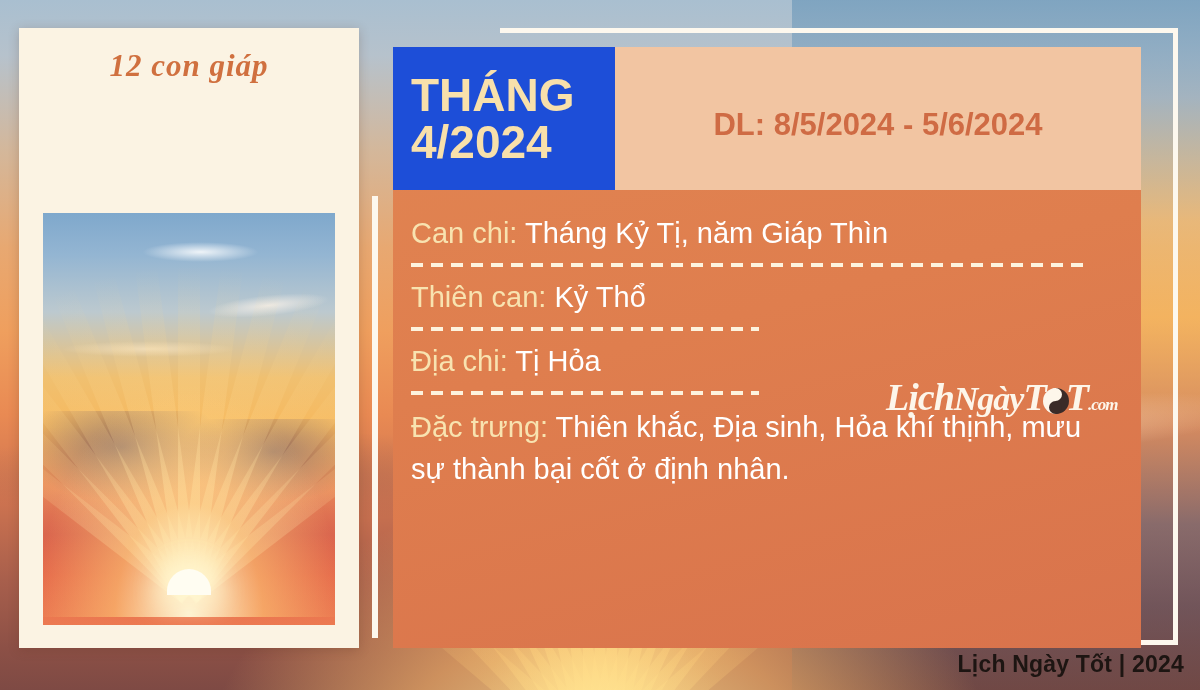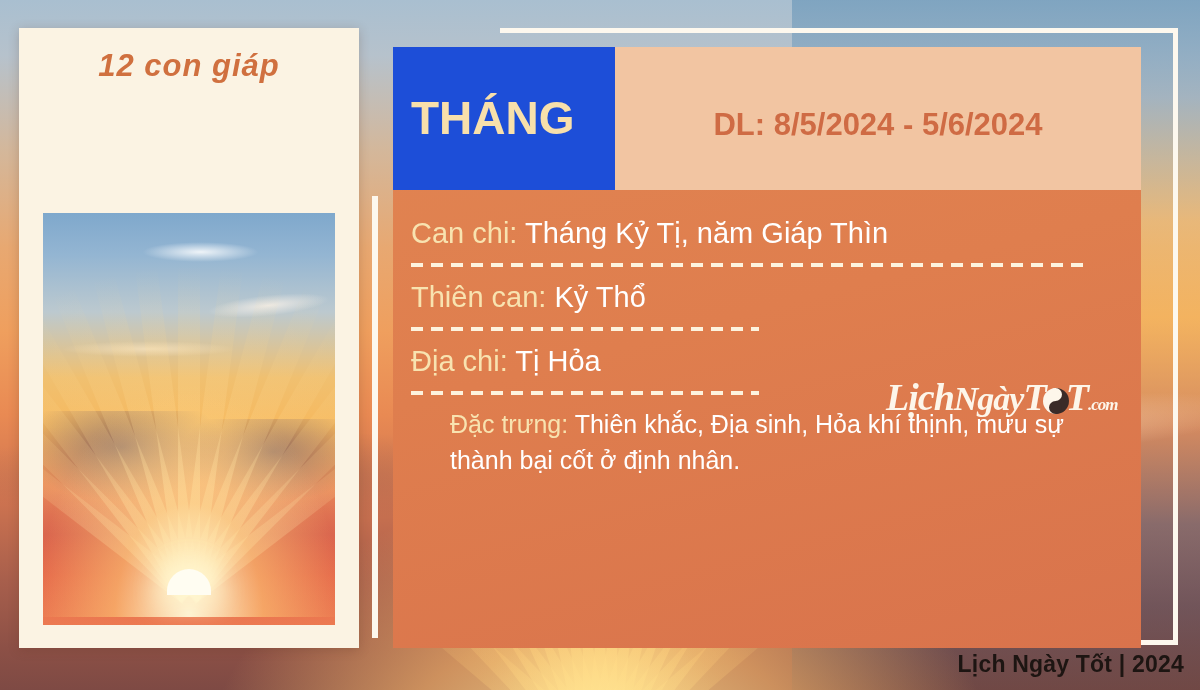--- a/index.html
+++ b/index.html
@@ -70,21 +70,21 @@
     box-shadow:0 2px 10px rgba(90,50,35,0.25);
   }
   #tuvi-title {
     text-align:center; color:#d0703f;
     font-weight:bold; font-size:55px; letter-spacing:4px;
     margin-top:40px; line-height:1;
   }
   #tuvi-sub {
     text-align:center; color:#d0703f;
     font-style:italic; font-weight:bold;
-    font-family:Liberation Sans, sans-serif;
+    font-family:Liberation Serif, serif;
     font-size:31px; margin-top:20px; letter-spacing:1px;
   }
   #card-photo {
     position:absolute; left:24px; top:185px; width:292px; height:412px;
     overflow:hidden;
     background:linear-gradient(180deg,
       #7fa8cc 0%, #93b5d2 10%, #bcc9cf 24%,
       #f0c070 40%, #f7b95e 52%, #e98a58 66%,
       #d86a53 78%, #e9704f 88%, #f0855a 100%);
   }
@@ -174,21 +174,21 @@
   #content { position:absolute; left:18px; top:168px; right:26px; }
   .row { }
   .row-text { font-size:29px; line-height:1.28; color:#ffffff; }
   .row-text .lbl { color:#f8e3b0; }
   .dash {
     height:4px; margin:11px 0 12px 0;
     background-image:repeating-linear-gradient(90deg,#fdf3de 0px,#fdf3de 12px,rgba(0,0,0,0) 12px,rgba(0,0,0,0) 20px);
   }
   .dash.w-full { width:674px; }
   .dash.w-mid  { width:348px; }
-  .feature { font-size:25px; line-height:1.42; color:#ffffff; margin-top:4px;margin-left:39px; }
+  .feature { font-size:29px; line-height:1.42; color:#ffffff; margin-top:4px; }
   .feature .lbl { color:#f8e3b0; }
 
   
   #logo {
     position:absolute; left:878px; top:378px; width:232px; height:72px;
     color:#fdf6ea;
   }
   #logo-word {
     font-family:"Liberation Serif", serif;
     font-style:italic; font-weight:bold; font-size:34px;
@@ -280,20 +280,21 @@
 </div>
 
 <div id="accent-line"></div>
 <div id="frame"></div>
 
 <div id="panel">
   <div id="panel-inner"></div>
 
   <div id="month-block">
     <div class="m-line">THÁNG</div>
+    <div class="m-line">4/2024</div>
   </div>
 
   <div id="lunar-box">
     <div id="lunar-line2">DL: 8/5/2024 - 5/6/2024</div>
   </div>
 
   <div id="content">
 
     <div class="row">
       <div class="row-text">

